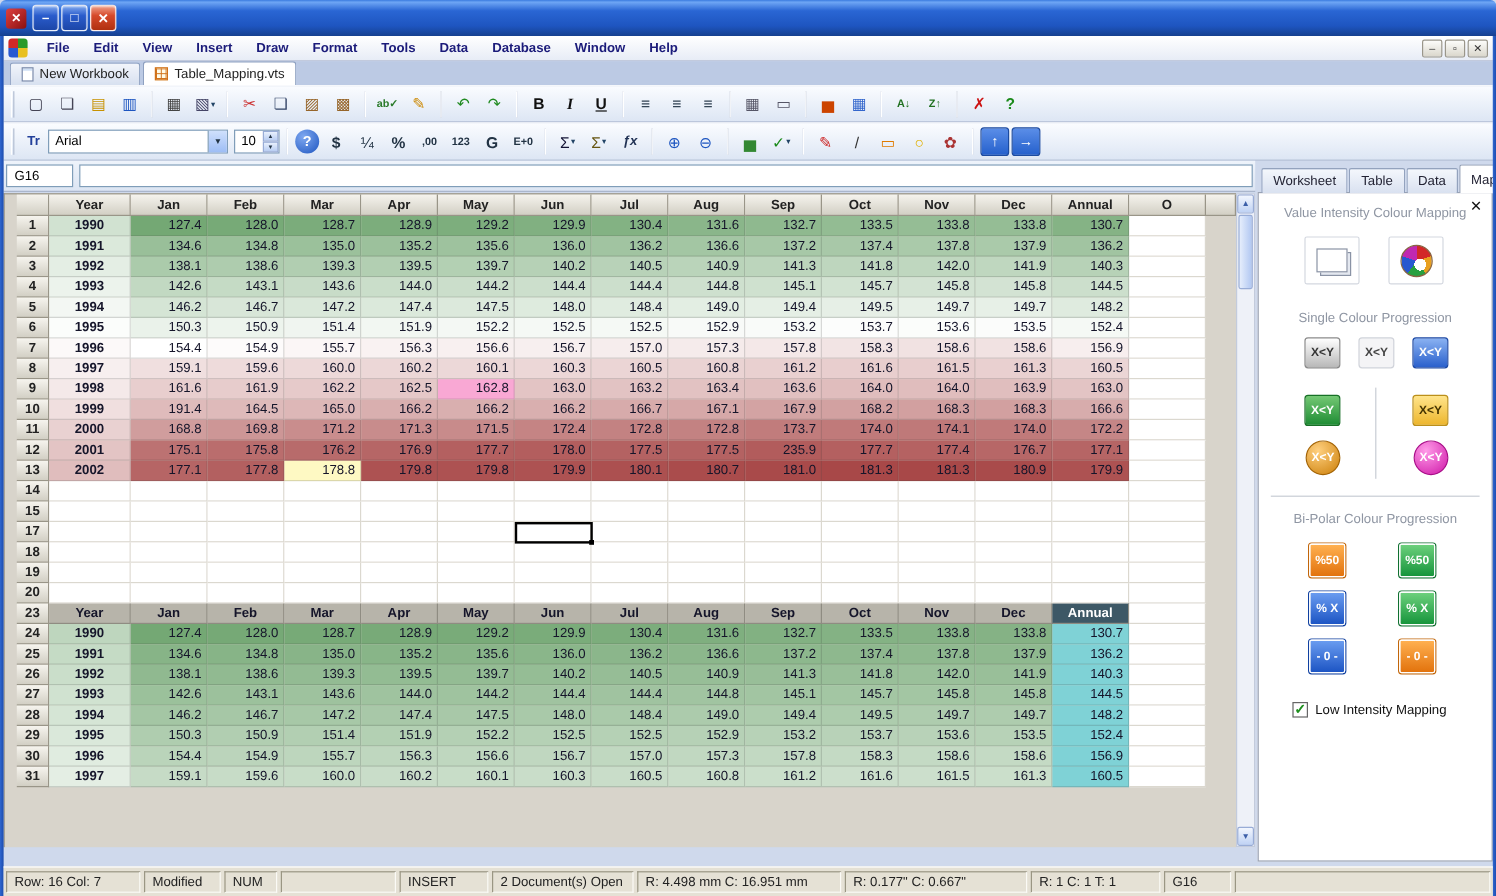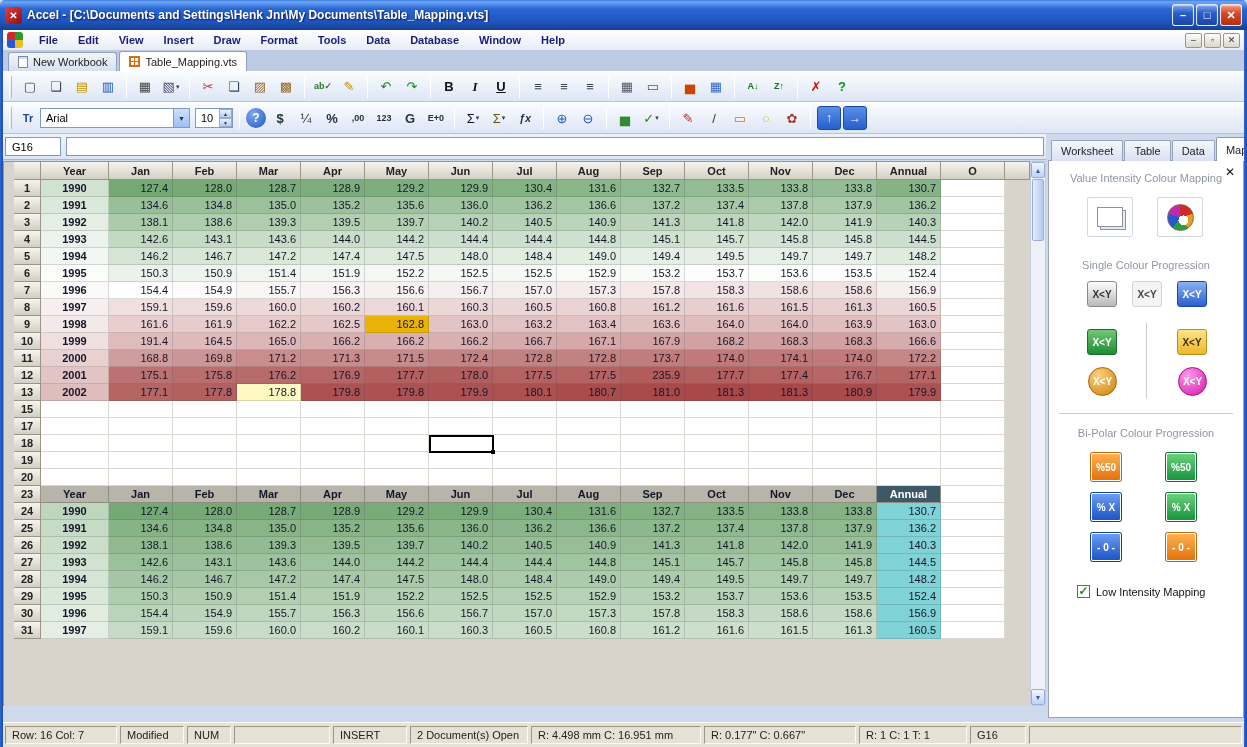--- a/index.html
+++ b/index.html
@@ -153,21 +153,20 @@
 .seg{border:1px solid;border-color:#9a9683 #fbfaf6 #fbfaf6 #9a9683;font-size:11px;color:#222;display:flex;align-items:center;padding:0 6px;white-space:nowrap;overflow:hidden;}
 .seg.fill{flex:1 1 auto;}
 </style>
 </head>
 <body>
 
 <div id="stage">
 
   <div class="titlebar">
     <div class="app-ic"></div>
-    <div class="title-text">Accel - [C:\Documents and Settings\Henk Jnr\My Documents\Table_Mapping.vts]</div>
     <div class="wbtns">
       <div class="wbtn min"></div>
       <div class="wbtn max"></div>
       <div class="wbtn close"></div>
     </div>
   </div>
 
   <div class="edge l"></div>
   <div class="edge r"></div>
 
@@ -576,21 +575,21 @@
         <div class="cell" style="flex: 0 0 64px; background: rgb(235, 213, 213);">160.5</div>
         <div class="cell empty" style="flex: 0 0 64px;"></div>
       </div>
       <div class="grow">
         <div class="hcell rnum">9</div>
         <div class="cell year" style="flex: 0 0 68px; background: rgb(244, 233, 233);">1998</div>
         <div class="cell" style="flex: 0 0 64px; background: rgb(232, 206, 206);">161.6</div>
         <div class="cell" style="flex: 0 0 64px; background: rgb(231, 204, 204);">161.9</div>
         <div class="cell" style="flex: 0 0 64px; background: rgb(230, 202, 202);">162.2</div>
         <div class="cell" style="flex: 0 0 64px; background: rgb(229, 200, 200);">162.5</div>
-        <div class="cell" style="flex: 0 0 64px; background: #eab308;">162.8</div>
+        <div class="cell" style="flex: 0 0 64px; background: #f9a8d4;">162.8</div>
         <div class="cell" style="flex: 0 0 64px; background: rgb(227, 196, 196);">163.0</div>
         <div class="cell" style="flex: 0 0 64px; background: rgb(226, 195, 195);">163.2</div>
         <div class="cell" style="flex: 0 0 64px; background: rgb(226, 194, 194);">163.4</div>
         <div class="cell" style="flex: 0 0 64px; background: rgb(225, 192, 192);">163.6</div>
         <div class="cell" style="flex: 0 0 64px; background: rgb(224, 189, 189);">164.0</div>
         <div class="cell" style="flex: 0 0 64px; background: rgb(224, 189, 189);">164.0</div>
         <div class="cell" style="flex: 0 0 64px; background: rgb(224, 190, 190);">163.9</div>
         <div class="cell" style="flex: 0 0 64px; background: rgb(227, 196, 196);">163.0</div>
         <div class="cell empty" style="flex: 0 0 64px;"></div>
       </div>
@@ -660,20 +659,38 @@
         <div class="cell" style="flex: 0 0 64px; background: rgb(172, 80, 80);">180.1</div>
         <div class="cell" style="flex: 0 0 64px; background: rgb(170, 76, 76);">180.7</div>
         <div class="cell" style="flex: 0 0 64px; background: rgb(169, 74, 74);">181.0</div>
         <div class="cell" style="flex: 0 0 64px; background: rgb(168, 72, 72);">181.3</div>
         <div class="cell" style="flex: 0 0 64px; background: rgb(168, 72, 72);">181.3</div>
         <div class="cell" style="flex: 0 0 64px; background: rgb(169, 75, 75);">180.9</div>
         <div class="cell" style="flex: 0 0 64px; background: rgb(173, 82, 82);">179.9</div>
         <div class="cell empty" style="flex: 0 0 64px;"></div>
       </div>
       <div class="grow">
+        <div class="hcell rnum">14</div>
+        <div class="cell empty" style="flex: 0 0 68px;"></div>
+        <div class="cell empty" style="flex: 0 0 64px;"></div>
+        <div class="cell empty" style="flex: 0 0 64px;"></div>
+        <div class="cell empty" style="flex: 0 0 64px;"></div>
+        <div class="cell empty" style="flex: 0 0 64px;"></div>
+        <div class="cell empty" style="flex: 0 0 64px;"></div>
+        <div class="cell empty" style="flex: 0 0 64px;"></div>
+        <div class="cell empty" style="flex: 0 0 64px;"></div>
+        <div class="cell empty" style="flex: 0 0 64px;"></div>
+        <div class="cell empty" style="flex: 0 0 64px;"></div>
+        <div class="cell empty" style="flex: 0 0 64px;"></div>
+        <div class="cell empty" style="flex: 0 0 64px;"></div>
+        <div class="cell empty" style="flex: 0 0 64px;"></div>
+        <div class="cell empty" style="flex: 0 0 64px;"></div>
+        <div class="cell empty" style="flex: 0 0 64px;"></div>
+      </div>
+      <div class="grow">
         <div class="hcell rnum">15</div>
         <div class="cell empty" style="flex: 0 0 68px;"></div>
         <div class="cell empty" style="flex: 0 0 64px;"></div>
         <div class="cell empty" style="flex: 0 0 64px;"></div>
         <div class="cell empty" style="flex: 0 0 64px;"></div>
         <div class="cell empty" style="flex: 0 0 64px;"></div>
         <div class="cell empty" style="flex: 0 0 64px;"></div>
         <div class="cell empty" style="flex: 0 0 64px;"></div>
         <div class="cell empty" style="flex: 0 0 64px;"></div>
         <div class="cell empty" style="flex: 0 0 64px;"></div>

